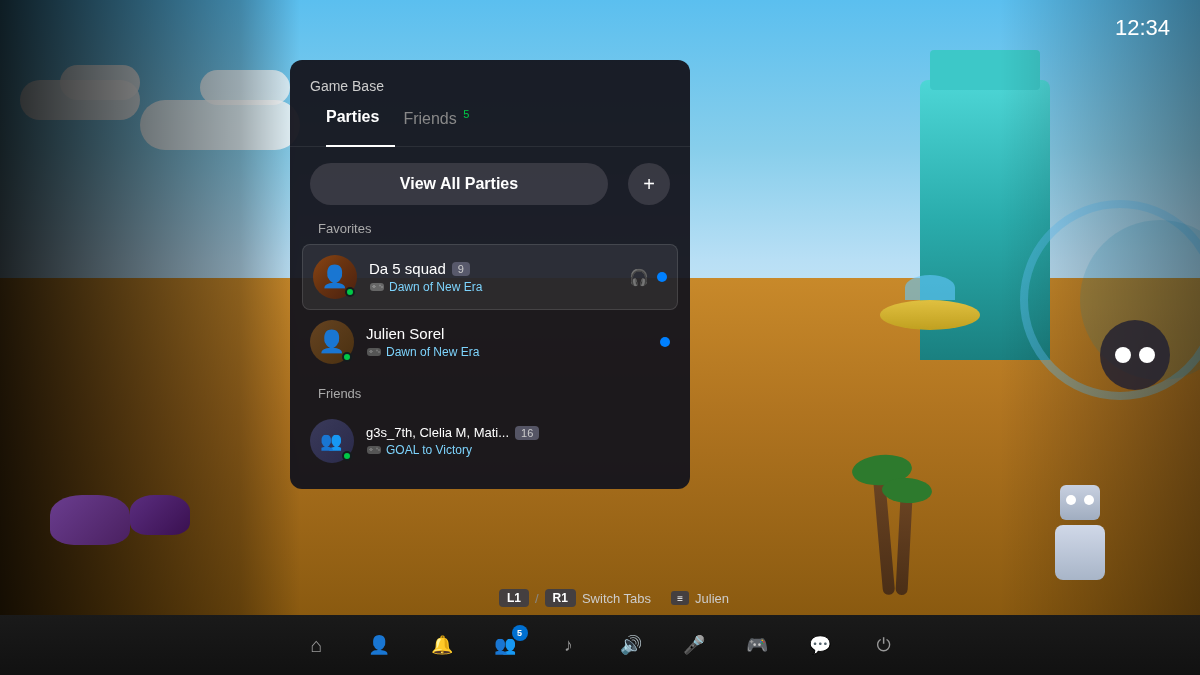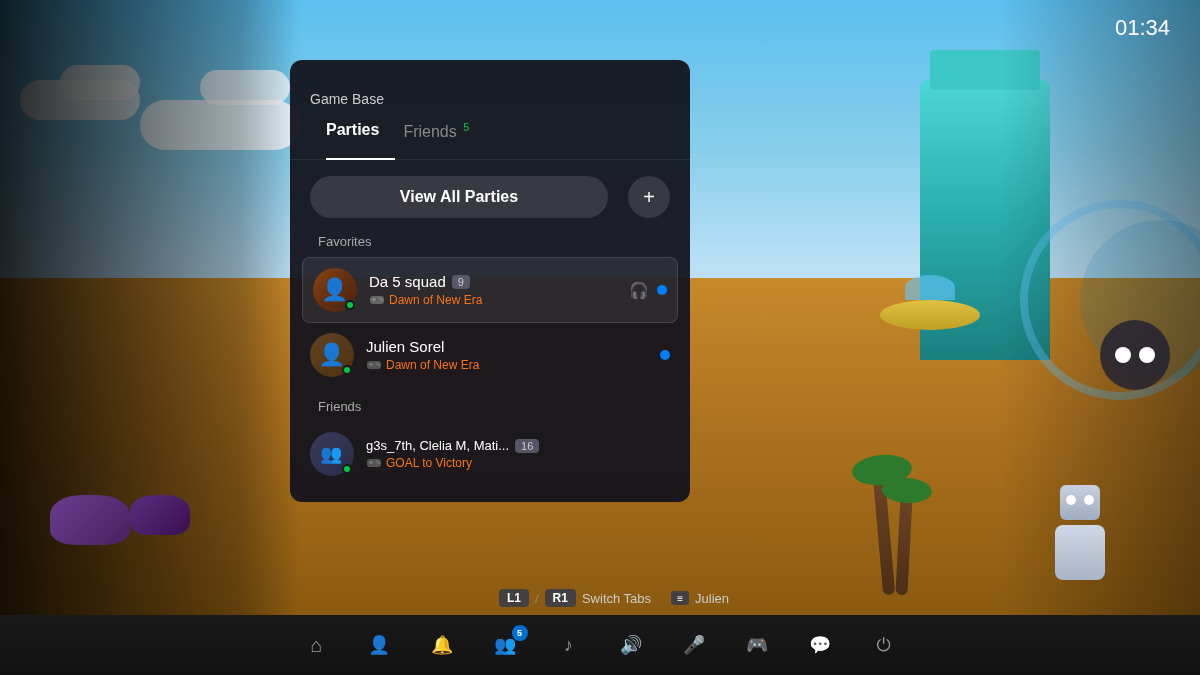--- a/index.html
+++ b/index.html
@@ -220,21 +220,21 @@
       background: rgba(20, 20, 28, 0.95);
       border-radius: 12px;
       z-index: 10;
       overflow: hidden;
       padding-bottom: 16px;
     }
 
     .panel-title {
       color: #ccc;
       font-size: 14px;
-      padding: 31px 20px 8px;
+      padding: 18px 20px 8px;
       font-weight: 400;
     }
 
     .tabs {
       display: flex;
       gap: 0;
       padding: 0 36px 12px;
       border-bottom: 1px solid rgba(255,255,255,0.08);
     }
 
@@ -438,21 +438,21 @@
       display: inline-flex;
       align-items: center;
     }
 
     .controller-icon svg {
       width: 16px;
       height: 10px;
     }
 
     .item-game {
-      color: #f97316;
+      color: #7dd3fc;
       font-size: 12px;
     }
 
     .item-right {
       display: flex;
       align-items: center;
       gap: 8px;
       flex-shrink: 0;
     }
 
@@ -554,21 +554,21 @@
     </div>
   </div>
 
   <div style="position:absolute;left:50px;bottom:130px;width:80px;height:50px;background:linear-gradient(135deg,#6a3d8f,#4a2060);border-radius:40% 40% 30% 30%;z-index:2;"></div>
   <div style="position:absolute;left:130px;bottom:140px;width:60px;height:40px;background:linear-gradient(135deg,#5a2d7f,#3a1050);border-radius:40% 40% 30% 30%;z-index:2;"></div>
 
   <div class="bg-left-overlay"></div>
   <div class="bg-right-overlay"></div>
 </div>
 
-<div class="clock">01:34</div>
+<div class="clock">12:34</div>
 
 <div class="panel">
   <div class="panel-title">Game Base</div>
 
   <div class="tabs">
     <div class="tab active">
       <span>Parties</span>
     </div>
     <div class="tab" style="margin-left:8px;">
       <span>Friends</span>

